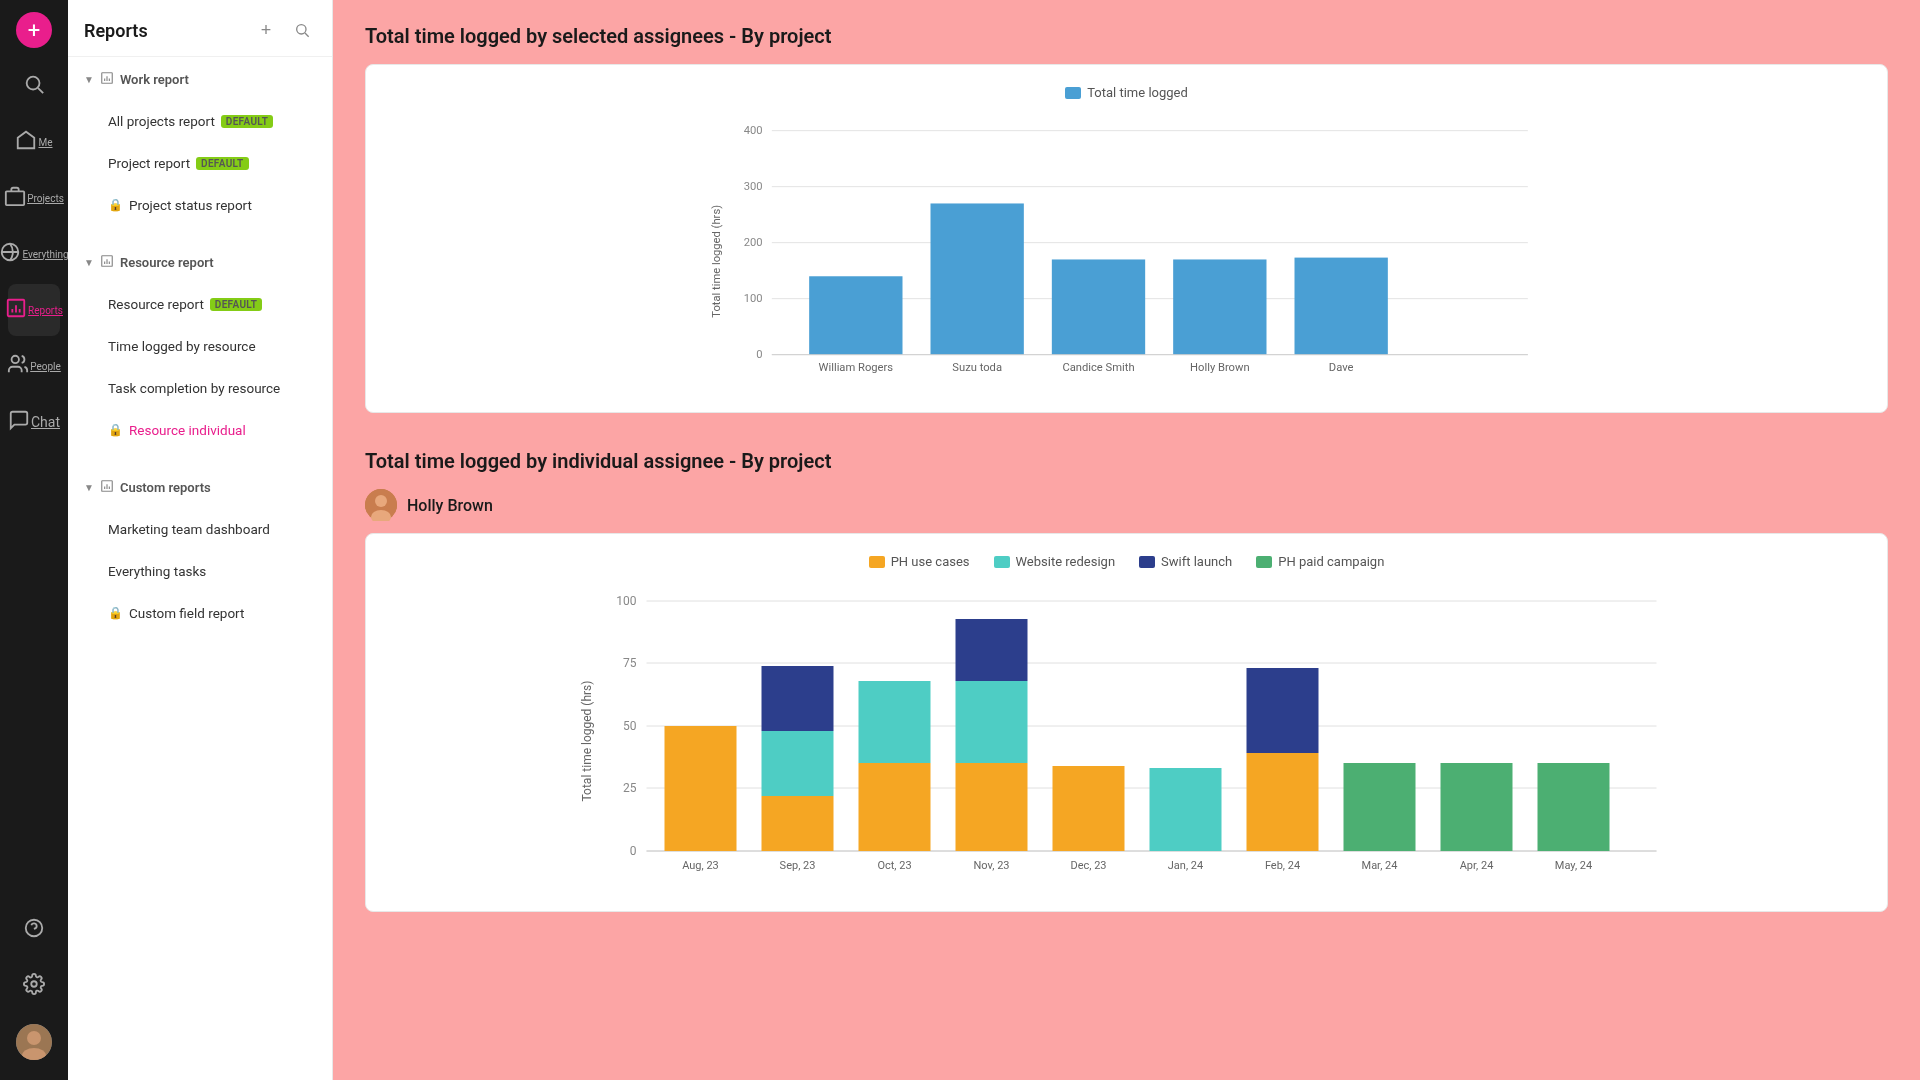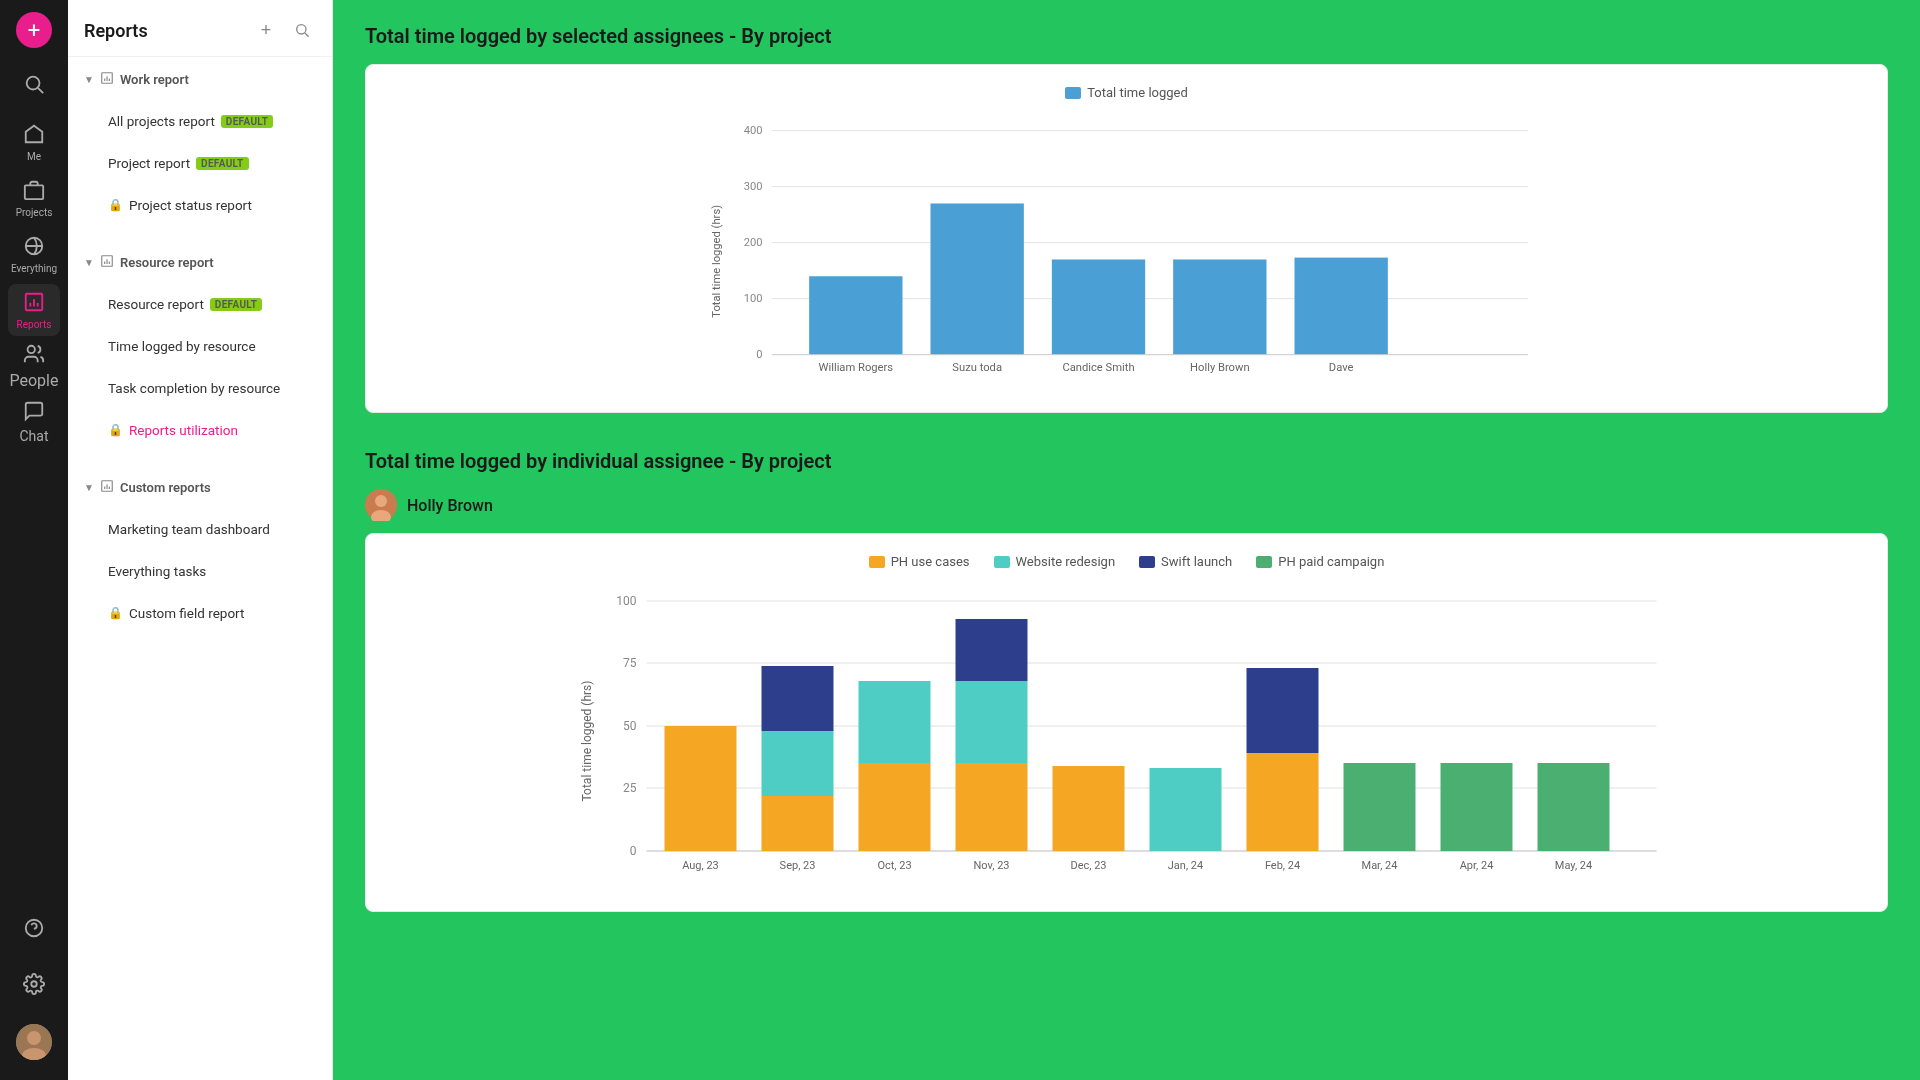--- a/index.html
+++ b/index.html
@@ -13,28 +13,29 @@
       flex-direction: column;
       align-items: center;
       padding: 12px 0;
       gap: 4px;
       flex-shrink: 0;
     }
     .icon-nav-item {
       width: 52px;
       height: 52px;
       display: flex;
-      flex-direction: column;
+      flex-direction: row;
       align-items: center;
       justify-content: center;
       border-radius: 8px;
       cursor: pointer;
       color: #aaa;
       font-size: 10px;
       gap: 1px;
+      text-decoration: underline;
     }
     .icon-nav-item.active { color: #fff; }
     .icon-nav-item .icon-symbol { font-size: 20px; }
     .icon-nav-item.active.reports-active { color: #e91e8c; background: #2a2a2a; }
     .icon-nav-spacer { flex: 1; }
     .add-btn {
       width: 36px; height: 36px;
       border-radius: 50%;
       background: #e91e8c;
       color: #fff;
@@ -122,21 +123,21 @@
       font-weight: 600;
       letter-spacing: 0.3px;
     }
     .lock-icon { font-size: 12px; color: #aaa; }
 
     
     .main-content {
       flex: 1;
       overflow-y: auto;
       padding: 24px 32px;
-      background: #22c55e;
+      background: #fca5a5;
     }
 
     .chart-section { margin-bottom: 36px; }
     .chart-title {
       font-size: 20px;
       font-weight: 600;
       color: #1a1a1a;
       margin-bottom: 16px;
     }
     .chart-container {
@@ -225,21 +226,21 @@
     <span style="font-size:10px;color:#e91e8c">Reports</span>
   </div>
   <div class="icon-nav-item">
     <span class="icon-symbol">
       <svg width="22" height="22" viewBox="0 0 24 24" fill="none" stroke="#aaa" stroke-width="2">
           <circle cx="9" cy="7" r="4"></circle>
           <path d="M2 21v-2a4 4 0 0 1 4-4h6a4 4 0 0 1 4 4v2"></path>
           <path d="M22 21v-2a4 4 0 0 0-3-3.87M16 3.13a4 4 0 0 1 0 7.75"></path>
         </svg>
     </span>
-    <span style="font-size:16px;color:#aaa">People</span>
+    <span style="font-size:10px;color:#aaa">People</span>
   </div>
   <div class="icon-nav-item">
     <span class="icon-symbol">
       <svg width="22" height="22" viewBox="0 0 24 24" fill="none" stroke="#aaa" stroke-width="2">
           <path d="M21 15a2 2 0 0 1-2 2H7l-4 4V5a2 2 0 0 1 2-2h14a2 2 0 0 1 2 2z"></path>
         </svg>
     </span>
     <span style="font-size:14px;color:#aaa">Chat</span>
   </div>
   <div class="icon-nav-spacer"></div>
@@ -323,21 +324,21 @@
       <span class="badge">DEFAULT</span>
     </div>
     <div class="sidebar-item">
       <span>Time logged by resource</span>
     </div>
     <div class="sidebar-item">
       <span>Task completion by resource</span>
     </div>
     <div class="sidebar-item pink">
       <span class="lock-icon">🔒</span>
-      <span>Reports utilization</span>
+      <span>Resource individual</span>
     </div>
   </div>
 
   <div class="sidebar-section">
     <div class="section-header">
       <span class="section-chevron">▼</span>
       <span class="section-bar-icon">
         <svg width="14" height="14" viewBox="0 0 24 24" fill="none" stroke="#888" stroke-width="2">
             <rect x="3" y="3" width="18" height="18" rx="1"></rect>
             <path d="M8 17V13M12 17V9M16 17V13"></path>

